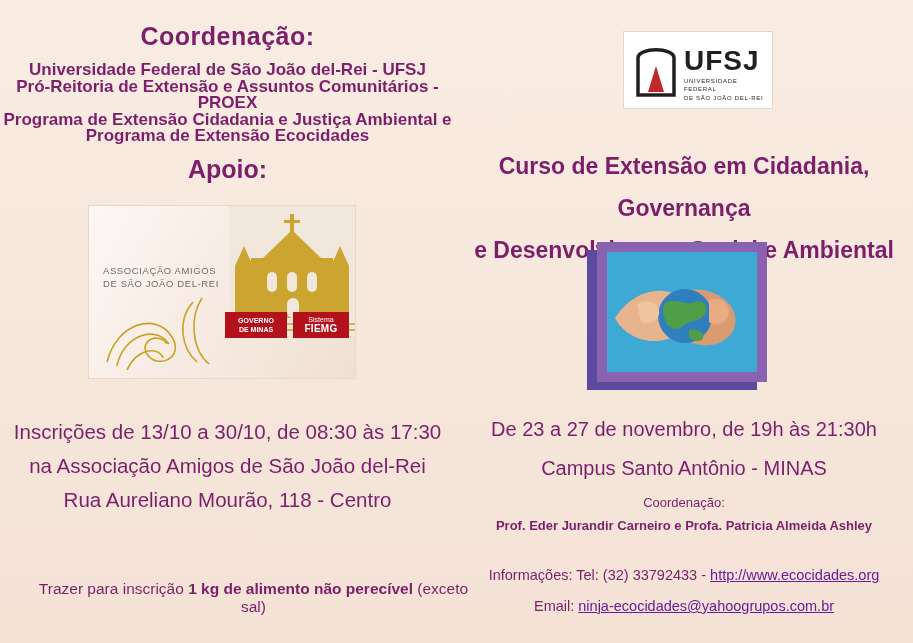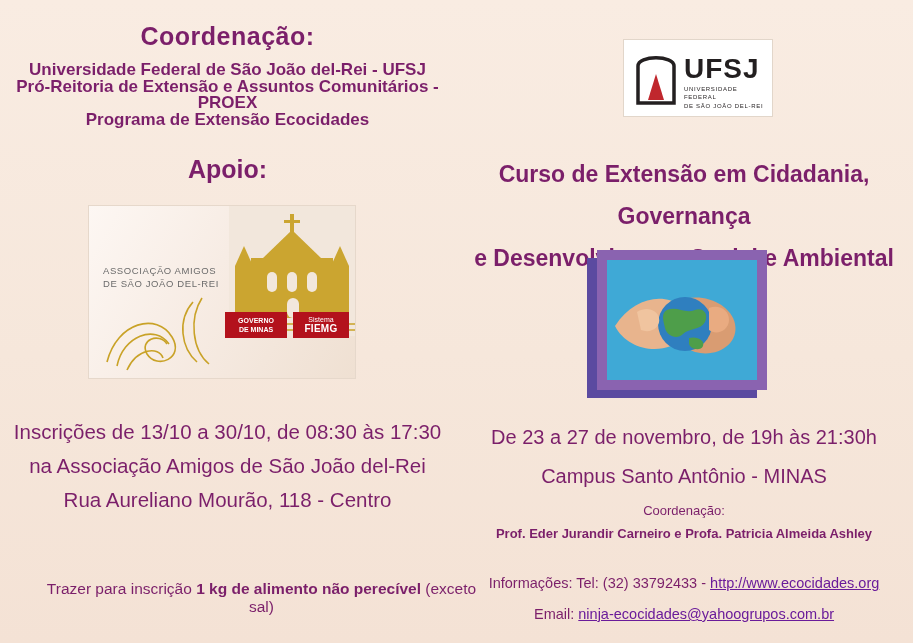--- a/index.html
+++ b/index.html
@@ -22,21 +22,21 @@
   .col-left {
     position: absolute;
     left: 0;
     top: 0;
     width: 455px;
     height: 643px;
   }
   .col-right {
     position: absolute;
     left: 455px;
-    top: 13px;
+    top: 5px;
     width: 458px;
     height: 524px;
   }
 
   
   .realizacao-title {
     position: absolute;
     top: 22px;
     left: 0;
     width: 455px;
@@ -139,21 +139,21 @@
     left: 0;
     top: 415px;
     width: 455px;
     text-align: center;
     color: #7b1f6a;
     font-size: 20.5px;
     line-height: 34px;
   }
   .trazer {
     position: absolute;
-    left: 10px;
+    left: 2px;
     top: 580px;
     width: 455px;
     text-align: center;
     color: #7b1f6a;
     font-size: 15.5px;
     padding-left: 24px;
   }
   .trazer b { font-weight: bold; }
 
   
@@ -272,20 +272,21 @@
 
 <div class="poster">
 
   <div class="col-left">
 
     <div class="realizacao-title">Coordenação:</div>
 
     <div class="realizacao-lines">
       <div>Universidade Federal de São João del-Rei - UFSJ</div>
       <div>Pró-Reitoria de Extensão e Assuntos Comunitários - PROEX</div>
+      <div>Programa de Extensão Cidadania e Justiça Ambiental e</div>
       <div>Programa de Extensão Ecocidades</div>
     </div>
 
     <div class="apoio-title">Apoio:</div>
 
     <div class="sponsor-box">
       <div class="sponsor-left-text">
         <div>ASSOCIAÇÃO AMIGOS</div>
         <div>DE SÃO JOÃO DEL-REI</div>
       </div>

